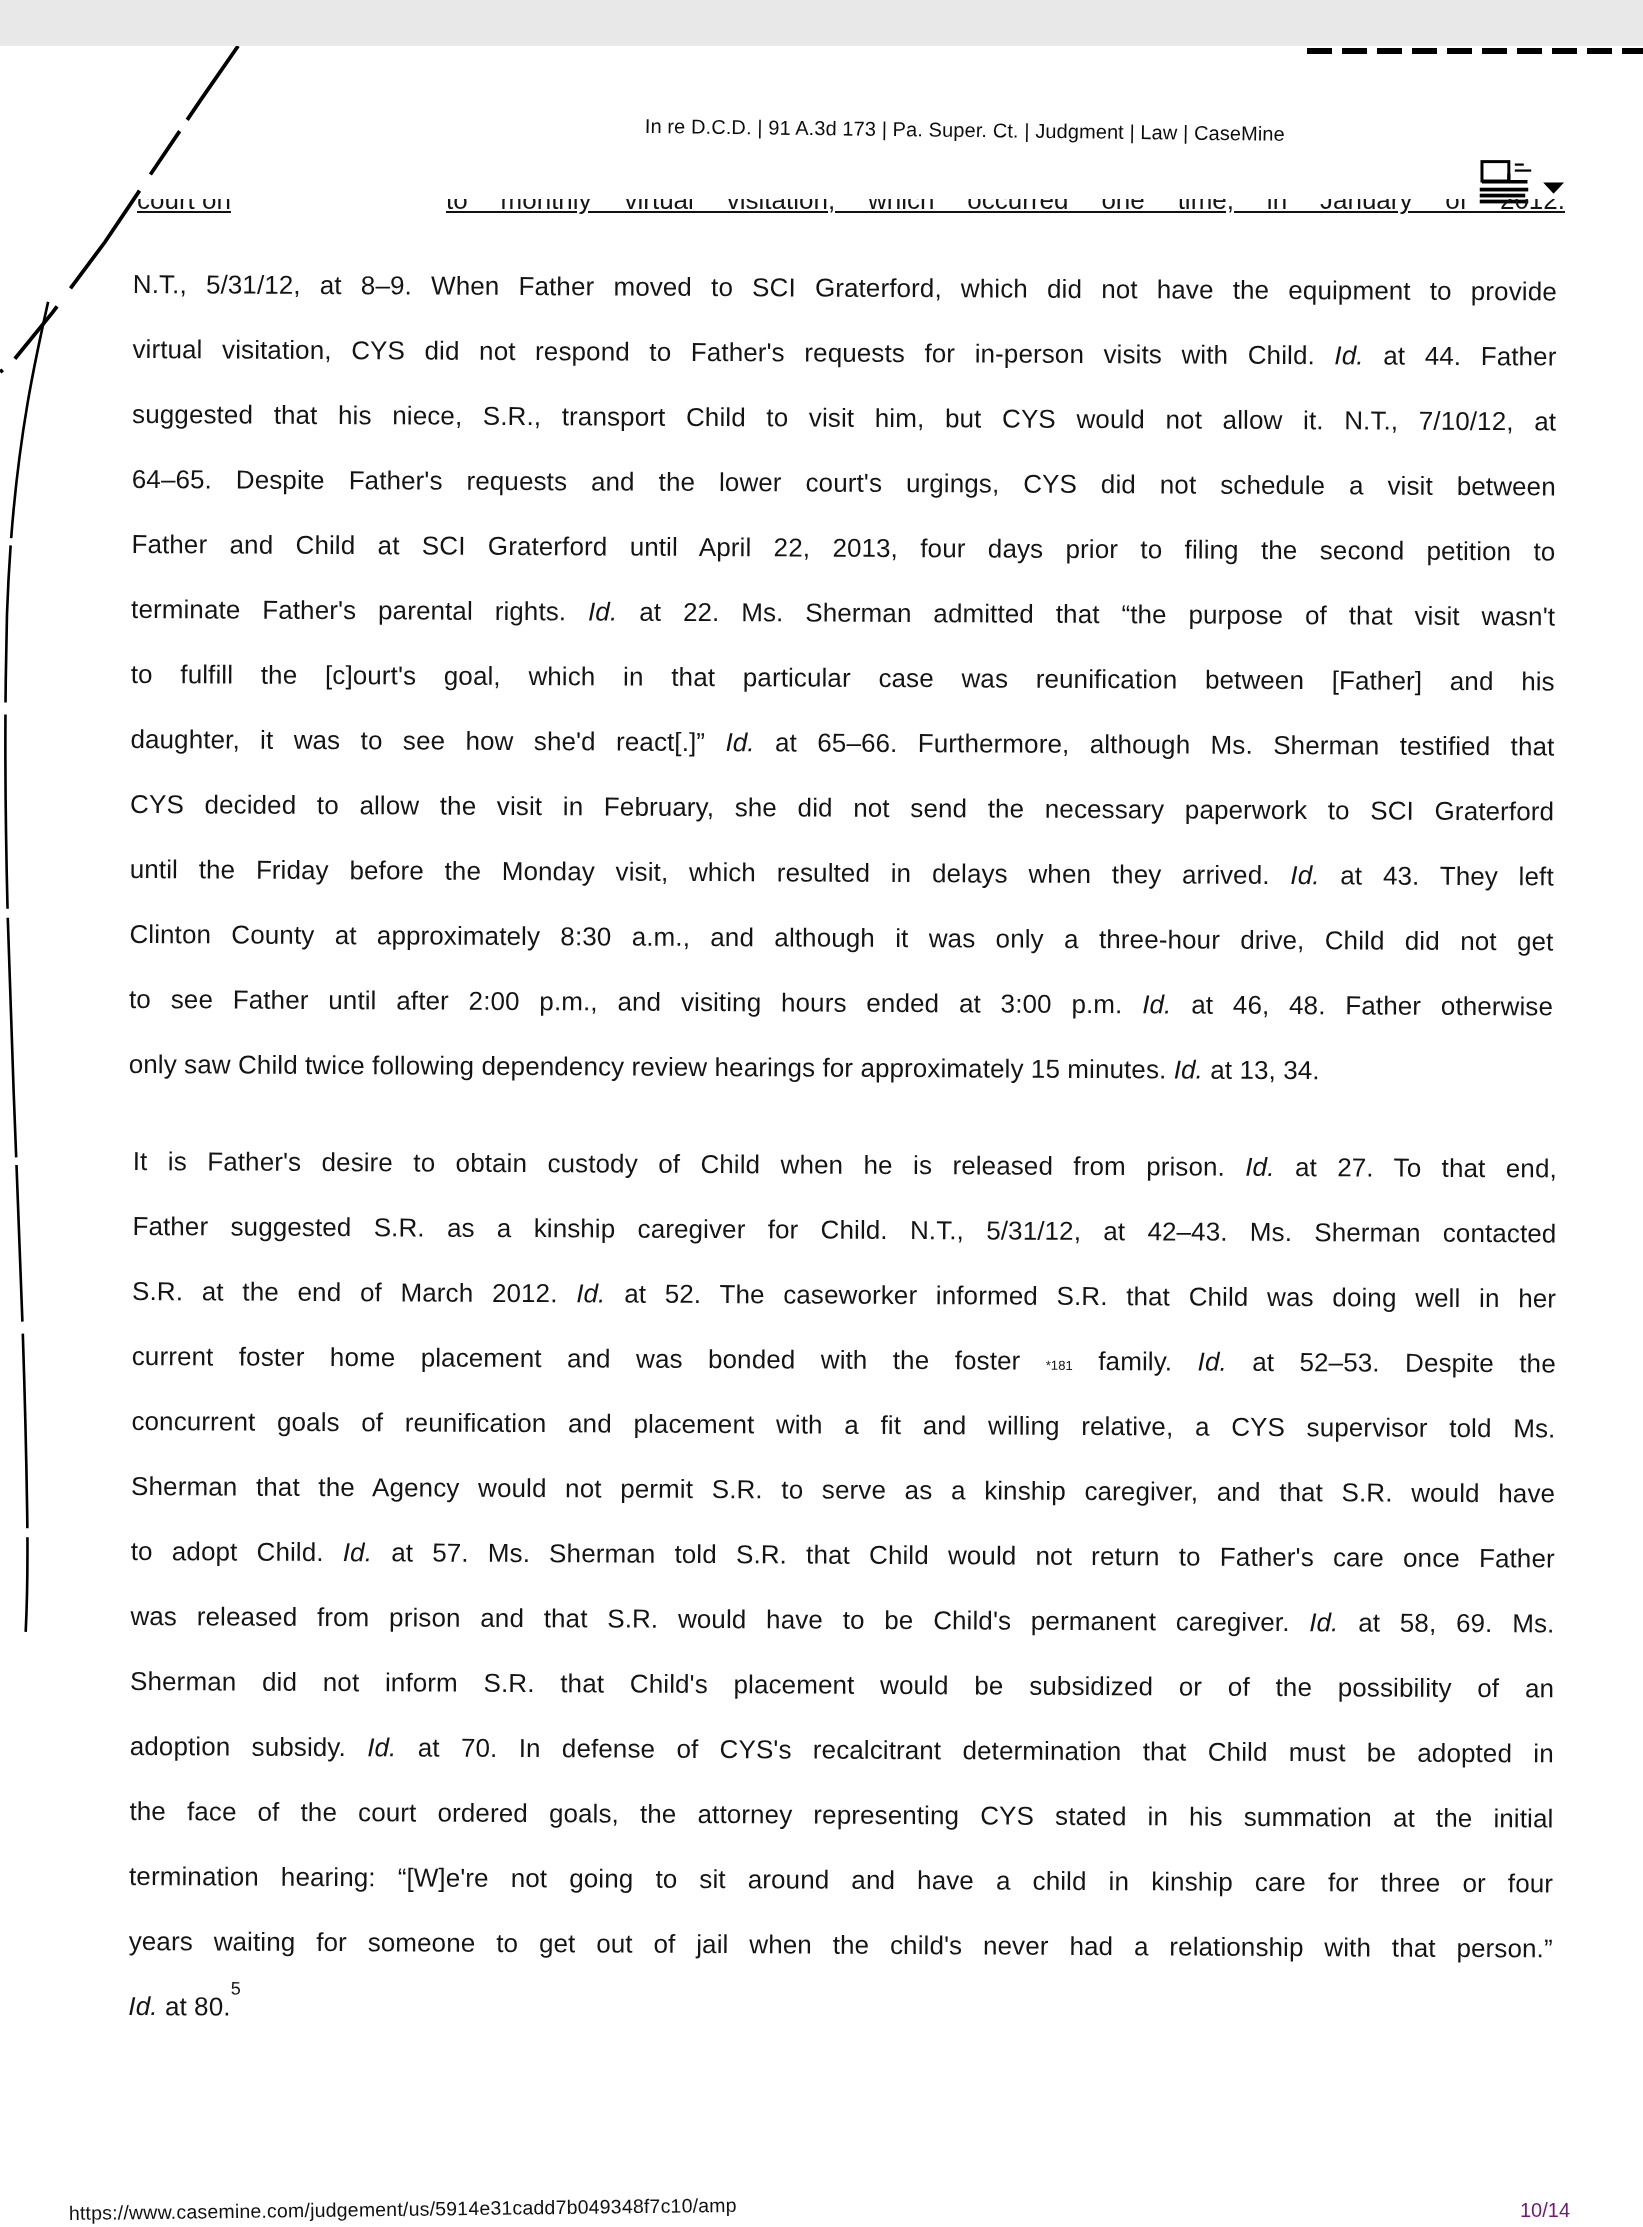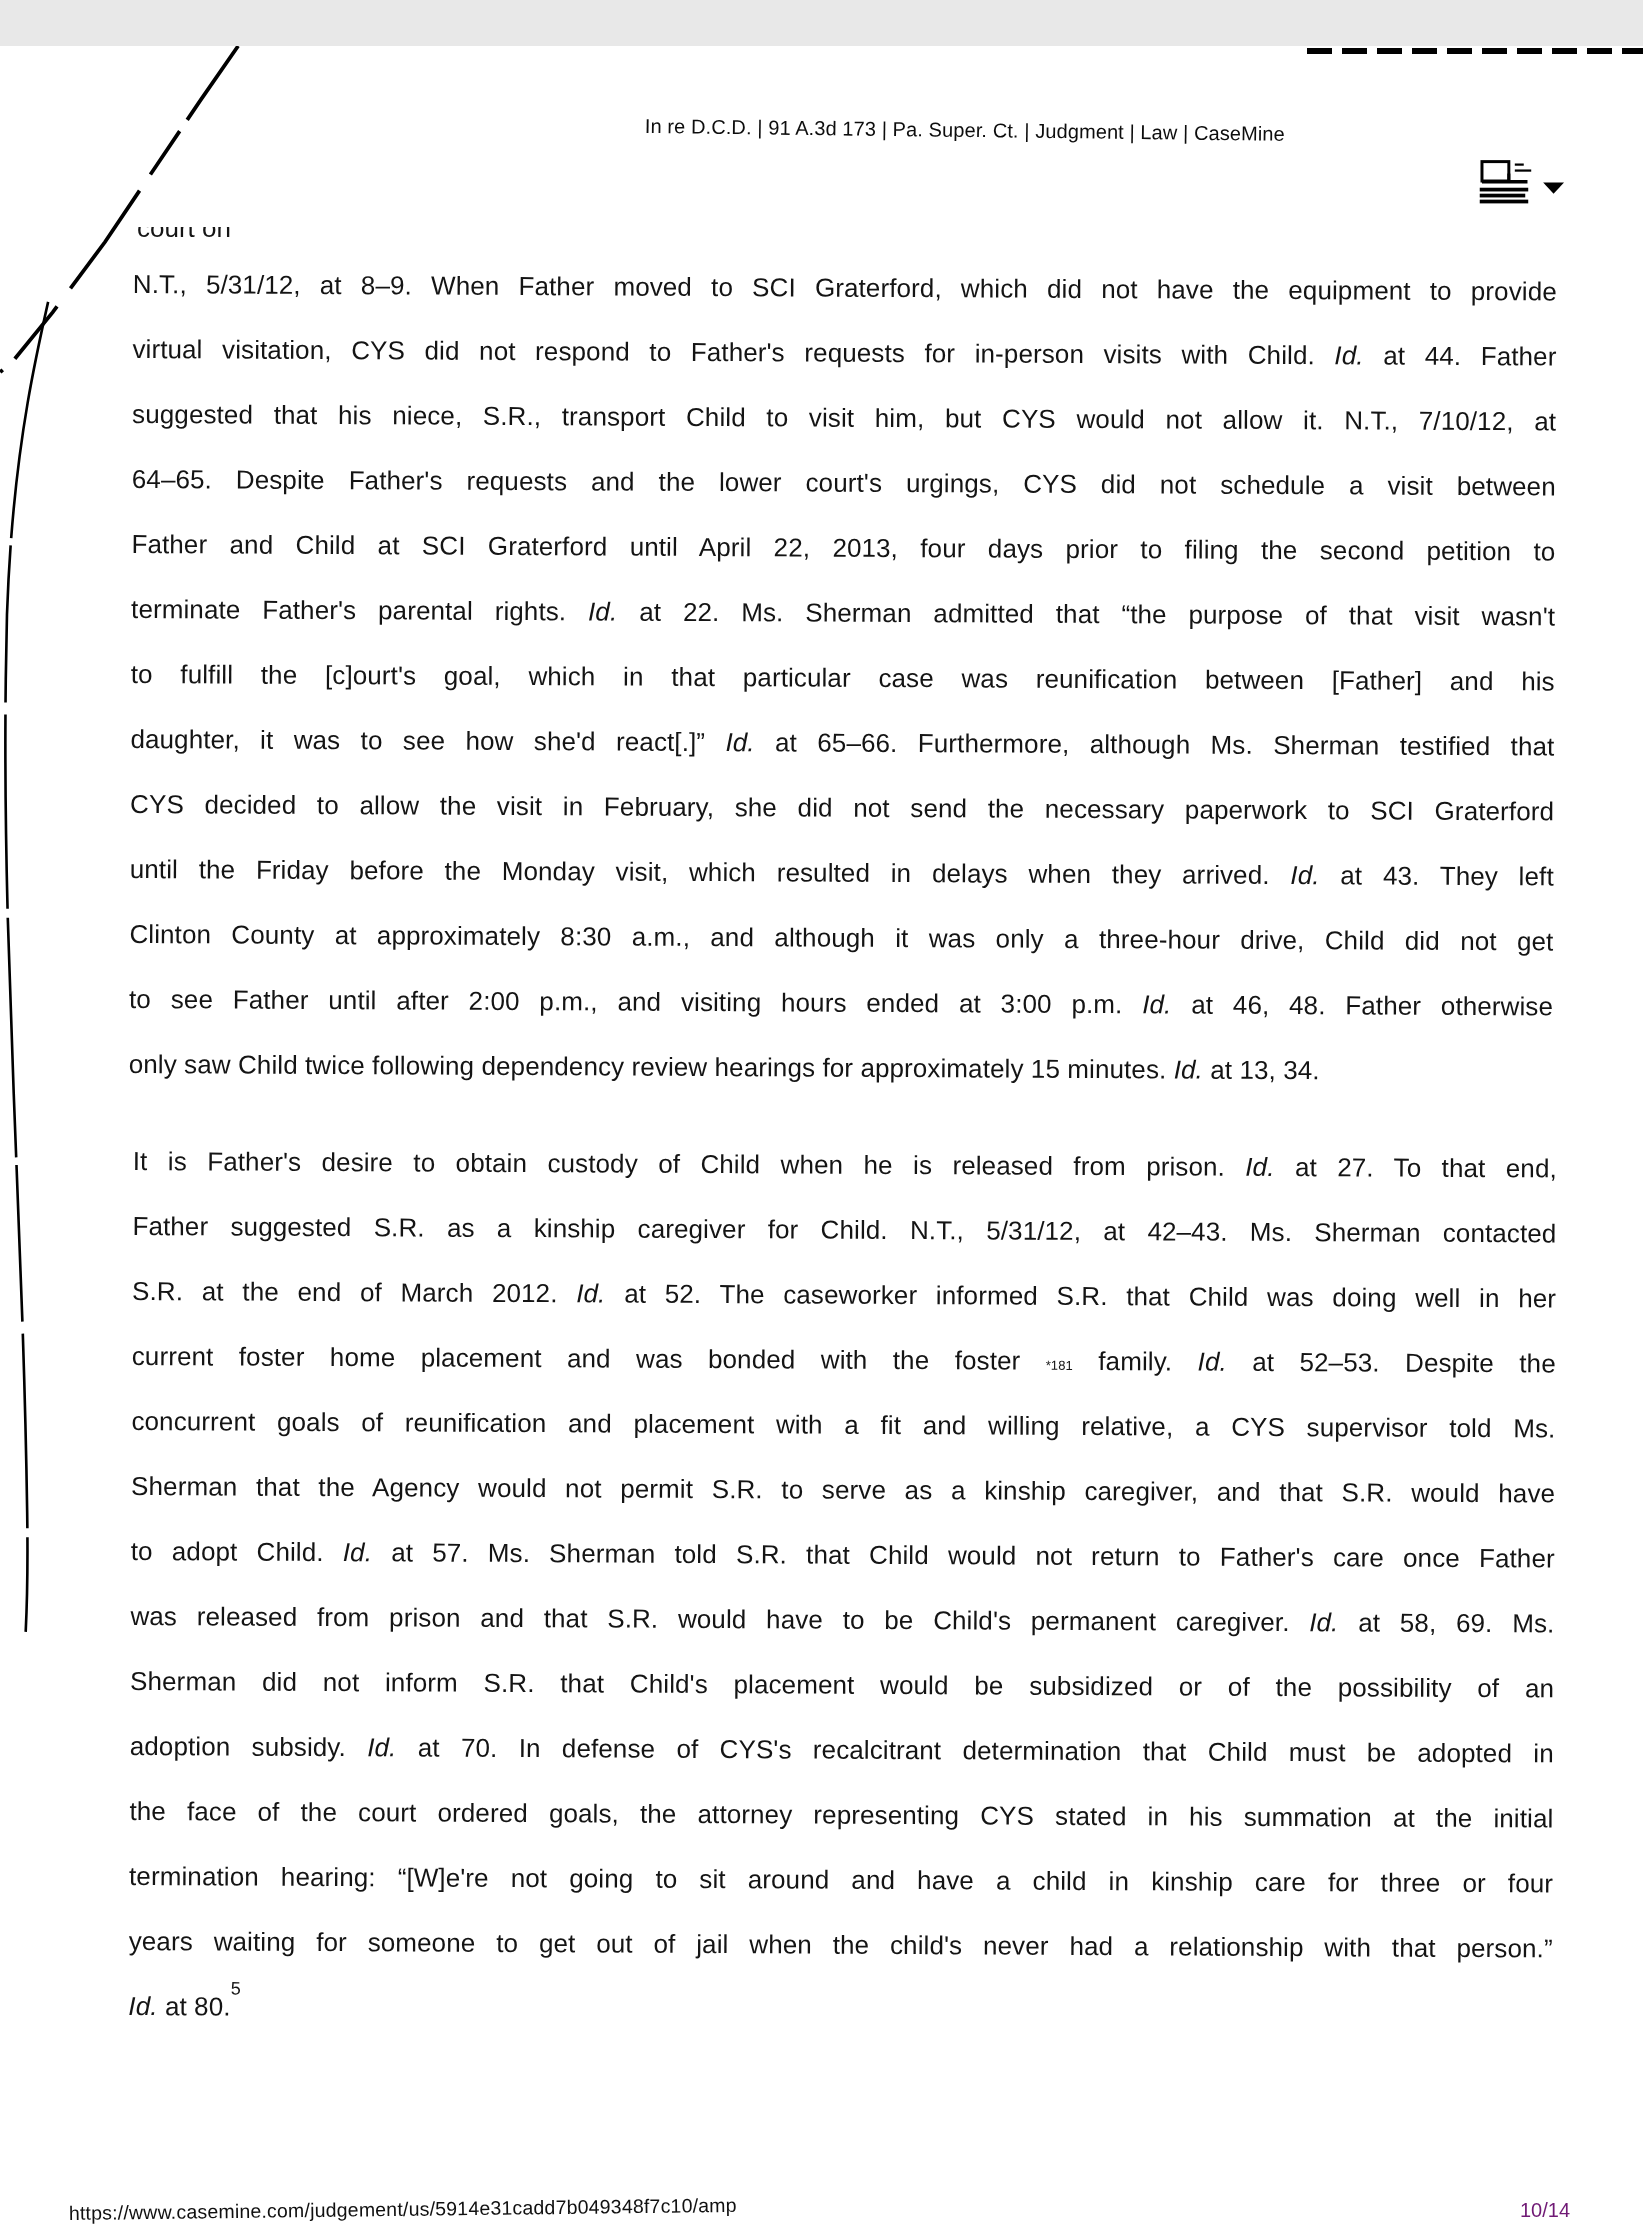--- a/index.html
+++ b/index.html
@@ -15,21 +15,21 @@
   
   .page-header{
     position:absolute;left:645px;top:69px;width:591px;
     font-size:20px;letter-spacing:0.1px;white-space:nowrap;
     transform:rotate(.7deg);transform-origin:left top;color:#0d0d0d;
   }
   
   .icon-button{position:absolute;left:1479px;top:111px;width:91px;height:51px;cursor:pointer;}
   .icon-button svg{display:block;}
   
-  .clip-strip{position:absolute;top:181px;height:23px;overflow:hidden;}
+  .clip-strip{position:absolute;top:153px;height:23px;overflow:hidden;text-decoration:underline;}
   .clip-strip .clip-inner{display:block;font-size:26px;line-height:28.4px;margin-top:-12.7px;white-space:nowrap;color:#151515;}
   .clip-left{left:137px;width:97px;}
   .clip-right{left:446px;width:1119px;}
   .clip-right .clip-inner{white-space:normal;text-align:justify;text-align-last:justify;width:1119px;}
   
   .para{
     position:absolute;left:133px;width:1424px;
     transform:rotate(.3deg);transform-origin:left top;
   }
   .line{
@@ -88,20 +88,23 @@
         <rect x="1" y="49" width="61" height="5" fill="#000"></rect>
         <rect x="1" y="57" width="65" height="5" fill="#000"></rect>
       </g>
       <polygon points="86,34 114,34 100,49" fill="#000"></polygon>
     </svg>
   </div>
 
   <div class="clip-strip clip-left">
     <span class="clip-inner">court on</span>
   </div>
+  <div class="clip-strip clip-right">
+    <span class="clip-inner">to monthly virtual visitation, which occurred one time, in January of 2012.</span>
+  </div>
 
   <div class="para" id="para-0" style="top:206px">
       <div class="line">N.T., 5/31/12, at 8–9. When Father moved to SCI Graterford, which did not have the equipment to provide</div>
       <div class="line">virtual visitation, CYS did not respond to Father's requests for in-person visits with Child. <i>Id.</i> at 44. Father</div>
       <div class="line">suggested that his niece, S.R., transport Child to visit him, but CYS would not allow it. N.T., 7/10/12, at</div>
       <div class="line">64–65. Despite Father's requests and the lower court's urgings, CYS did not schedule a visit between</div>
       <div class="line">Father and Child at SCI Graterford until April 22, 2013, four days prior to filing the second petition to</div>
       <div class="line">terminate Father's parental rights. <i>Id.</i> at 22. Ms. Sherman admitted that “the purpose of that visit wasn't</div>
       <div class="line">to fulfill the [c]ourt's goal, which in that particular case was reunification between [Father] and his</div>
       <div class="line">daughter, it was to see how she'd react[.]” <i>Id.</i> at 65–66. Furthermore, although Ms. Sherman testified that</div>

